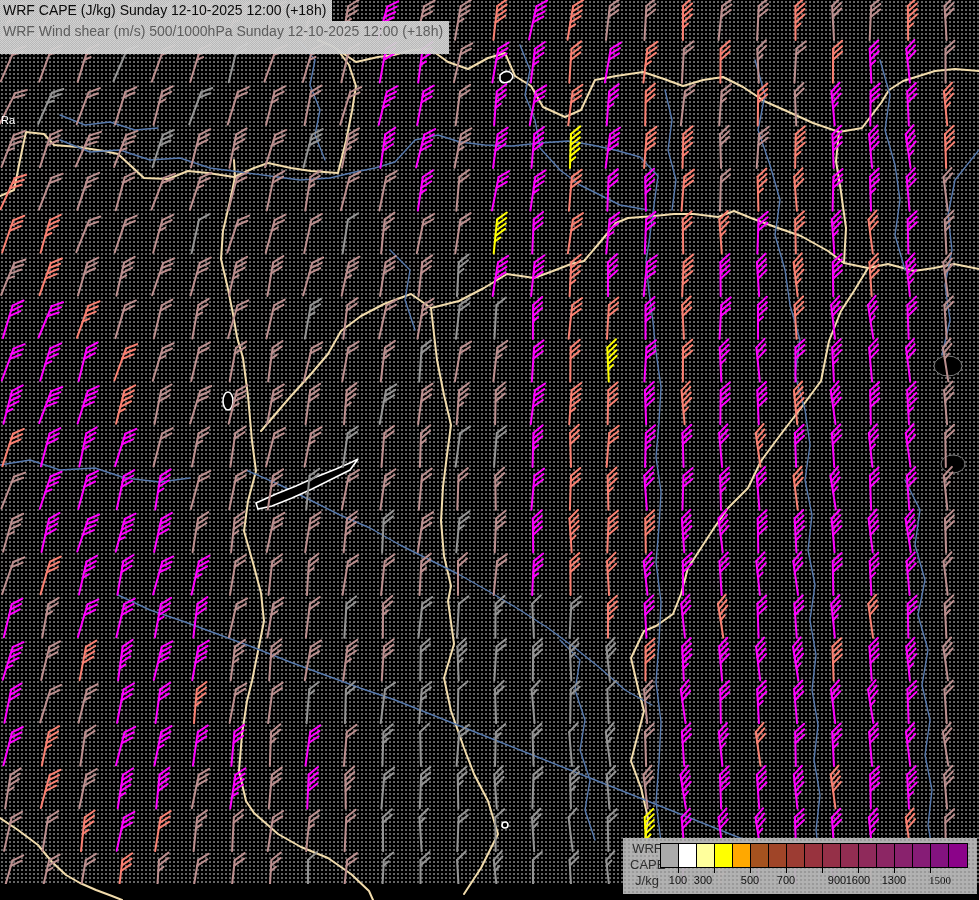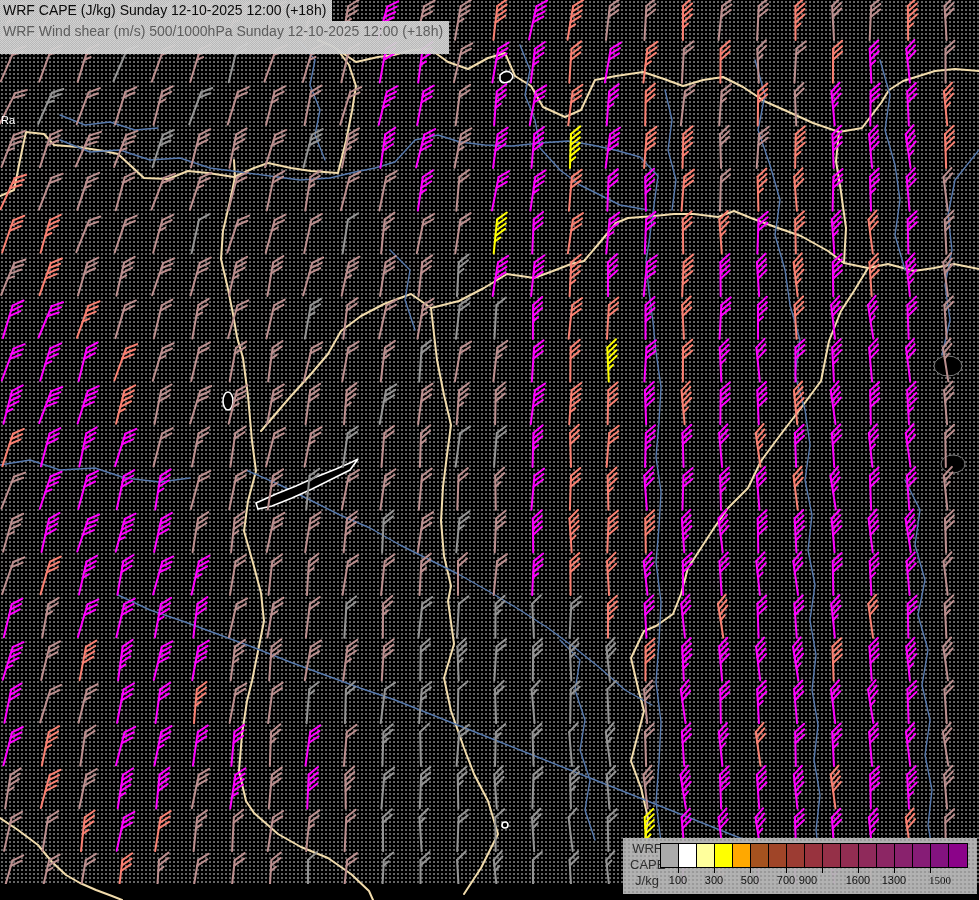--- a/index.html
+++ b/index.html
@@ -3469,27 +3469,27 @@
         <div class="cell" style="background: rgb(140, 38, 100);"></div>
         <div class="cell" style="background: rgb(137, 34, 109);"></div>
         <div class="cell" style="background: rgb(134, 28, 118);"></div>
         <div class="cell" style="background: rgb(131, 19, 127);"></div>
         <div class="cell" style="background: rgb(139, 3, 137);"></div>
       </div>
     <div id="ticks">
         <div class="tick" style="left: 55px;"></div>
         <div class="tick-label" style="left: 55px;">100</div>
         <div class="tick" style="left: 91px;"></div>
-        <div class="tick-label" style="left: 91px;">300</div>
+        <div class="tick-label" style="left: 80px;">300</div>
         <div class="tick" style="left: 127px;"></div>
         <div class="tick-label" style="left: 127px;">500</div>
         <div class="tick" style="left: 163px;"></div>
         <div class="tick-label" style="left: 163px;">700</div>
         <div class="tick" style="left: 199px;"></div>
-        <div class="tick-label" style="left: 185px;">900</div>
+        <div class="tick-label" style="left: 214px;">900</div>
         <div class="tick" style="left: 235px;"></div>
         <div class="tick-label" style="left: 235px;">1600</div>
         <div class="tick" style="left: 271px;"></div>
         <div class="tick-label" style="left: 271px;">1300</div>
         <div class="tick" style="left: 307px;"></div>
         <div class="tick-label" style="left: 317px; font-family: Liberation Serif, serif;">1500</div>
       </div>
   </div>
 
 </div>

